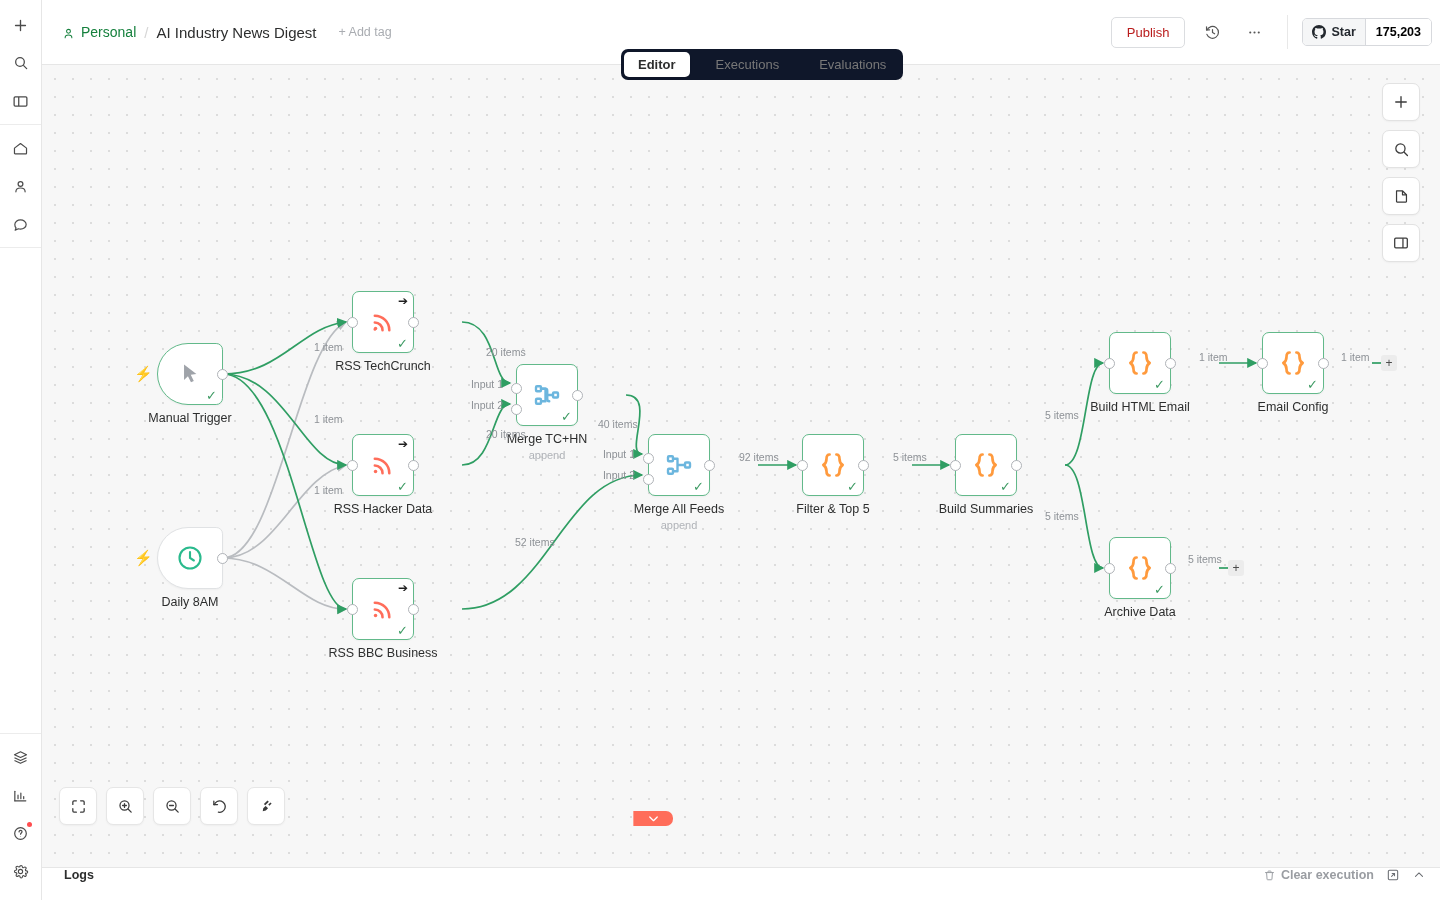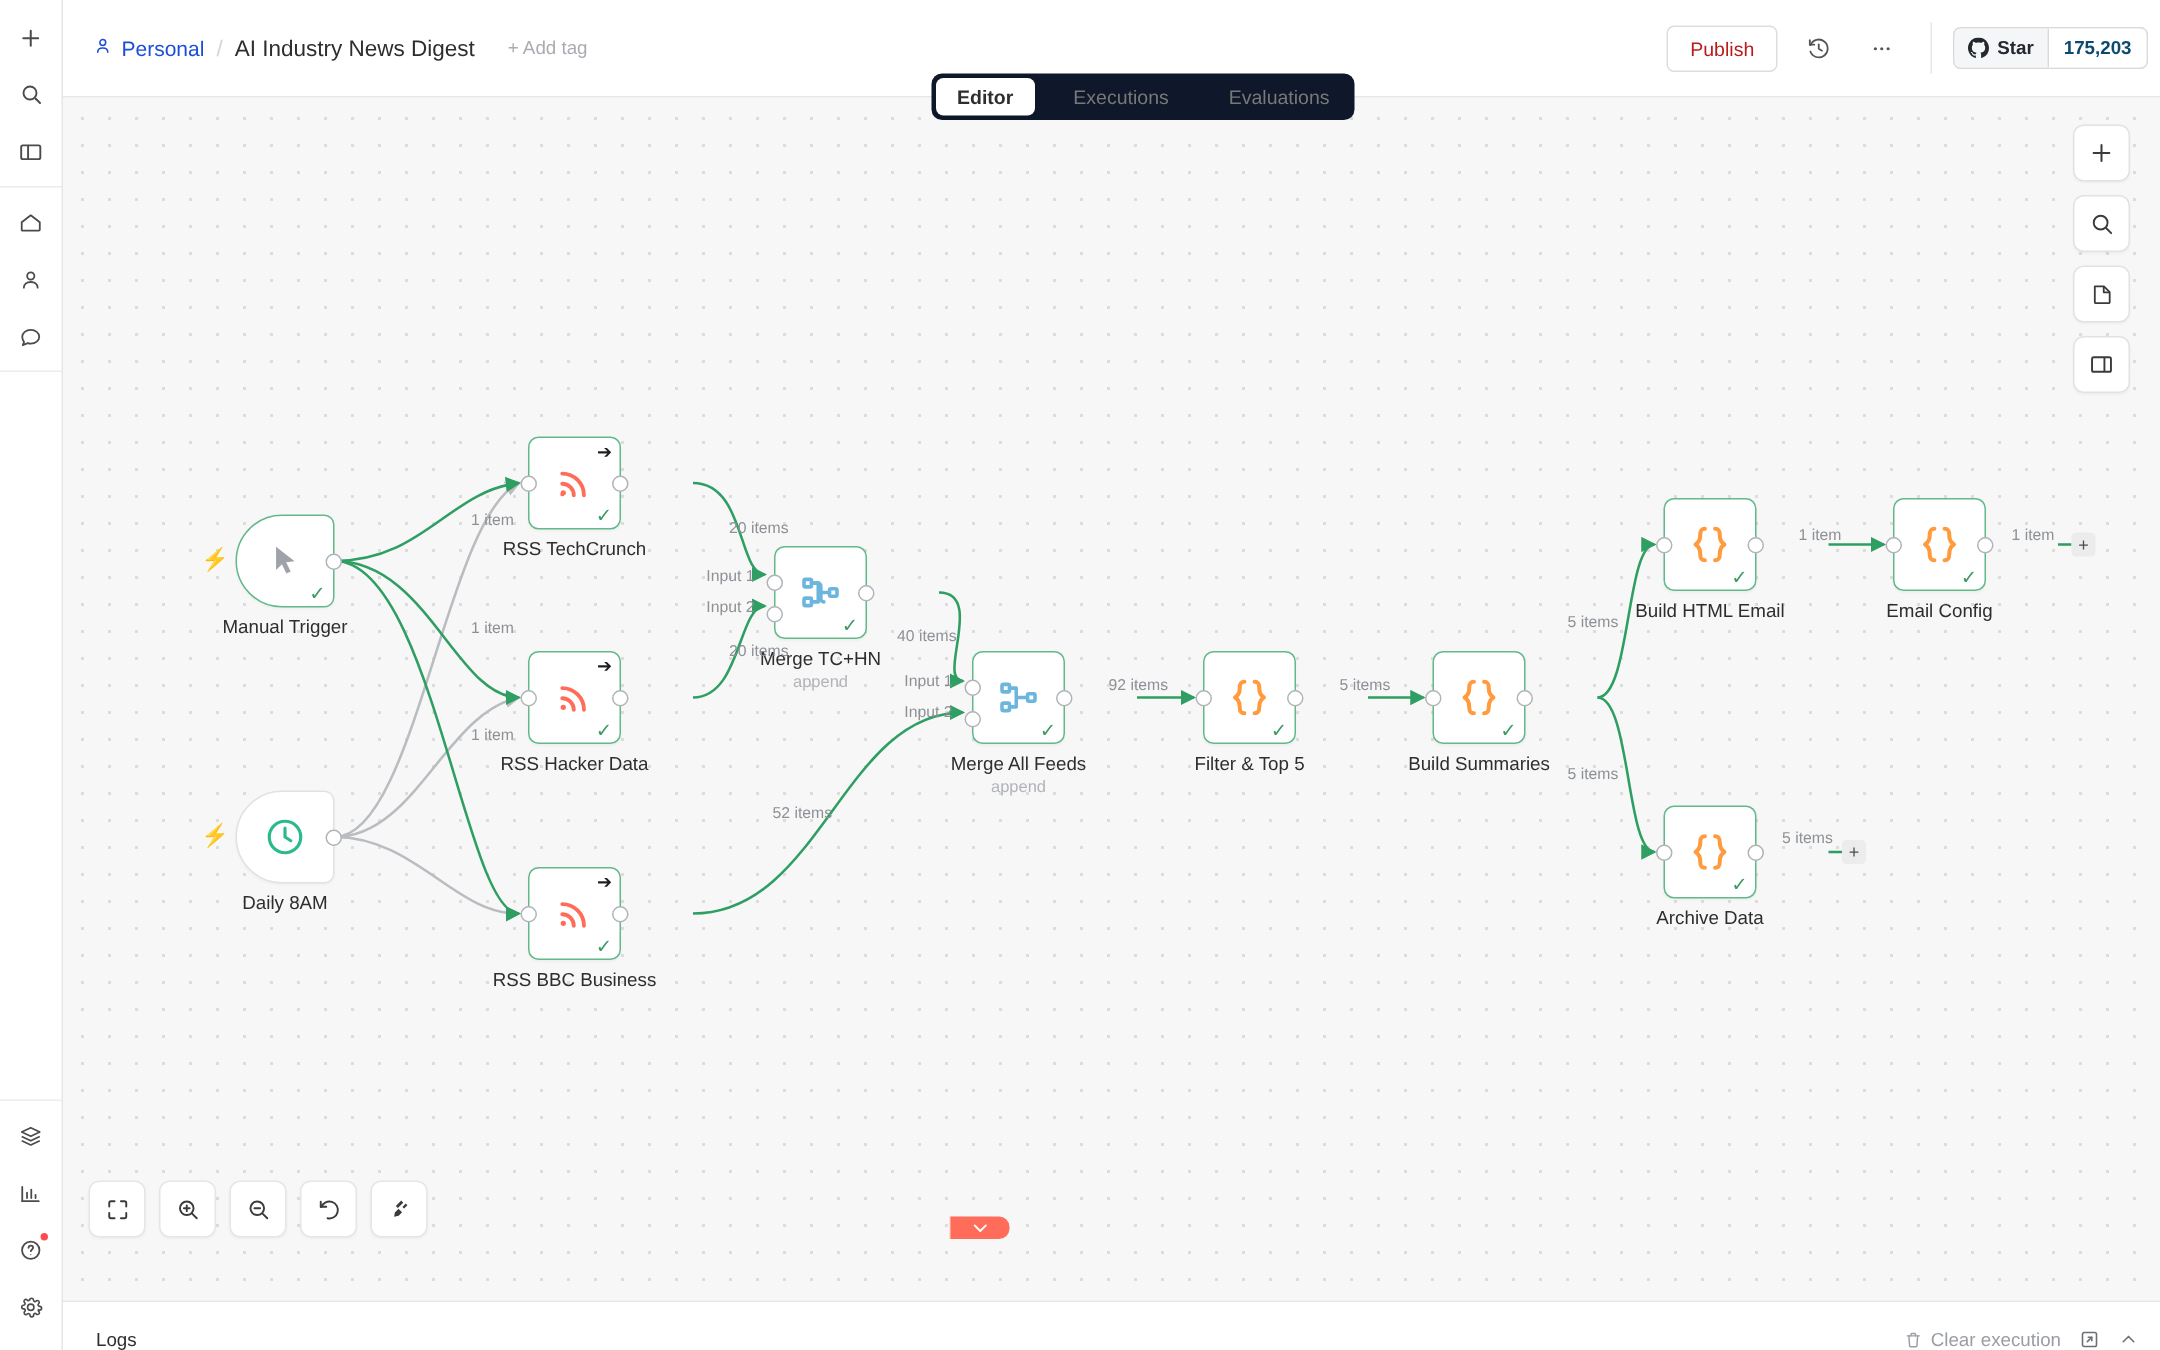--- a/index.html
+++ b/index.html
@@ -30,21 +30,21 @@
     width: 5px; height: 5px; border-radius: 50%; background: #ff4d4f;
   }
 
   
   #topbar {
     position: absolute; left: 42px; top: 0; width: 1398px; height: 65px;
     background: #fff; border-bottom: 1px solid #e6e6e6;
     display: flex; align-items: center; padding: 0 0 0 20px; z-index: 30;
   }
   .breadcrumb { display: flex; align-items: center; gap: 8px; font-size: 14px; }
-  .bc-personal { color: #1d4ed8; display: flex; align-items: flex-start; gap: 6px; cursor: pointer; }
+  .bc-personal { color: #15803d; display: flex; align-items: flex-end; gap: 6px; cursor: pointer; }
   .bc-slash { color: #d6d6d6; font-size: 15px; }
   .bc-title { color: #2d2e2e; font-weight: 400; font-size: 15px; cursor: text; }
   .add-tag { color: #a9acb1; font-size: 12.5px; margin-left: 14px; cursor: pointer; }
   .topbar-right {
     margin-left: auto; display: flex; align-items: center; height: 100%;
   }
   .publish-btn {
     border: 1px solid #dbdde0; background: #fff; color: #b91c1c;
     font-size: 13px; padding: 7px 15px; border-radius: 5px; cursor: pointer;
     font-family: "Liberation Sans", sans-serif;
@@ -59,21 +59,21 @@
     display: flex; align-items: stretch; height: 28px;
     border: 1px solid #d7d9dd; border-radius: 5px; overflow: hidden;
     margin-right: 8px; cursor: pointer;
   }
   .star-left {
     display: flex; align-items: center; gap: 5px; padding: 0 9px;
     background: #f5f6f7; font-size: 12.5px; color: #24292f; font-weight: bold;
   }
   .star-count {
     display: flex; align-items: center; padding: 0 10px;
-    background: #fff; font-size: 12.5px; color: #0c4a6e;
+    background: #fff; font-size: 12.5px; color: #000000;
     border-left: 1px solid #d7d9dd; font-weight: bold;
   }
 
   
   #tabs {
     position: absolute; left: 621px; top: 49px; z-index: 35;
     display: flex; align-items: center; gap: 12px;
     background: #0f172a; border-radius: 7px; padding: 3px;
   }
   .tab {
@@ -184,21 +184,21 @@
   .exec-drop {
     width: 40px; background: #ff6d5a; border: none; border-left: 1px solid #ff9d8f;
     border-radius: 0 7px 7px 0; color: #fff; cursor: pointer;
     display: flex; align-items: center; justify-content: center;
   }
 
   
   #logsbar {
     position: absolute; left: 42px; bottom: 0; width: 1398px; height: 33px;
     background: #fff; border-top: 1px solid #e6e6e6;
-    display: flex; align-items: flex-end; padding: 0 14px 0 22px; z-index: 30;
+    display: flex; align-items: flex-start; padding: 0 14px 0 22px; z-index: 30; font-weight: bold;
   }
   .logs-title { font-size: 12.5px; color: #2d2e2e; cursor: pointer; }
   .logs-right { margin-left: auto; display: flex; align-items: center; gap: 12px; }
   .clear-exec {
     display: flex; align-items: center; gap: 5px;
     font-size: 12.5px; color: #9a9da2; cursor: pointer;
   }
   .logs-icon { color: #6b6e73; display: flex; align-items: center; cursor: pointer; }
 </style>
 </head>

